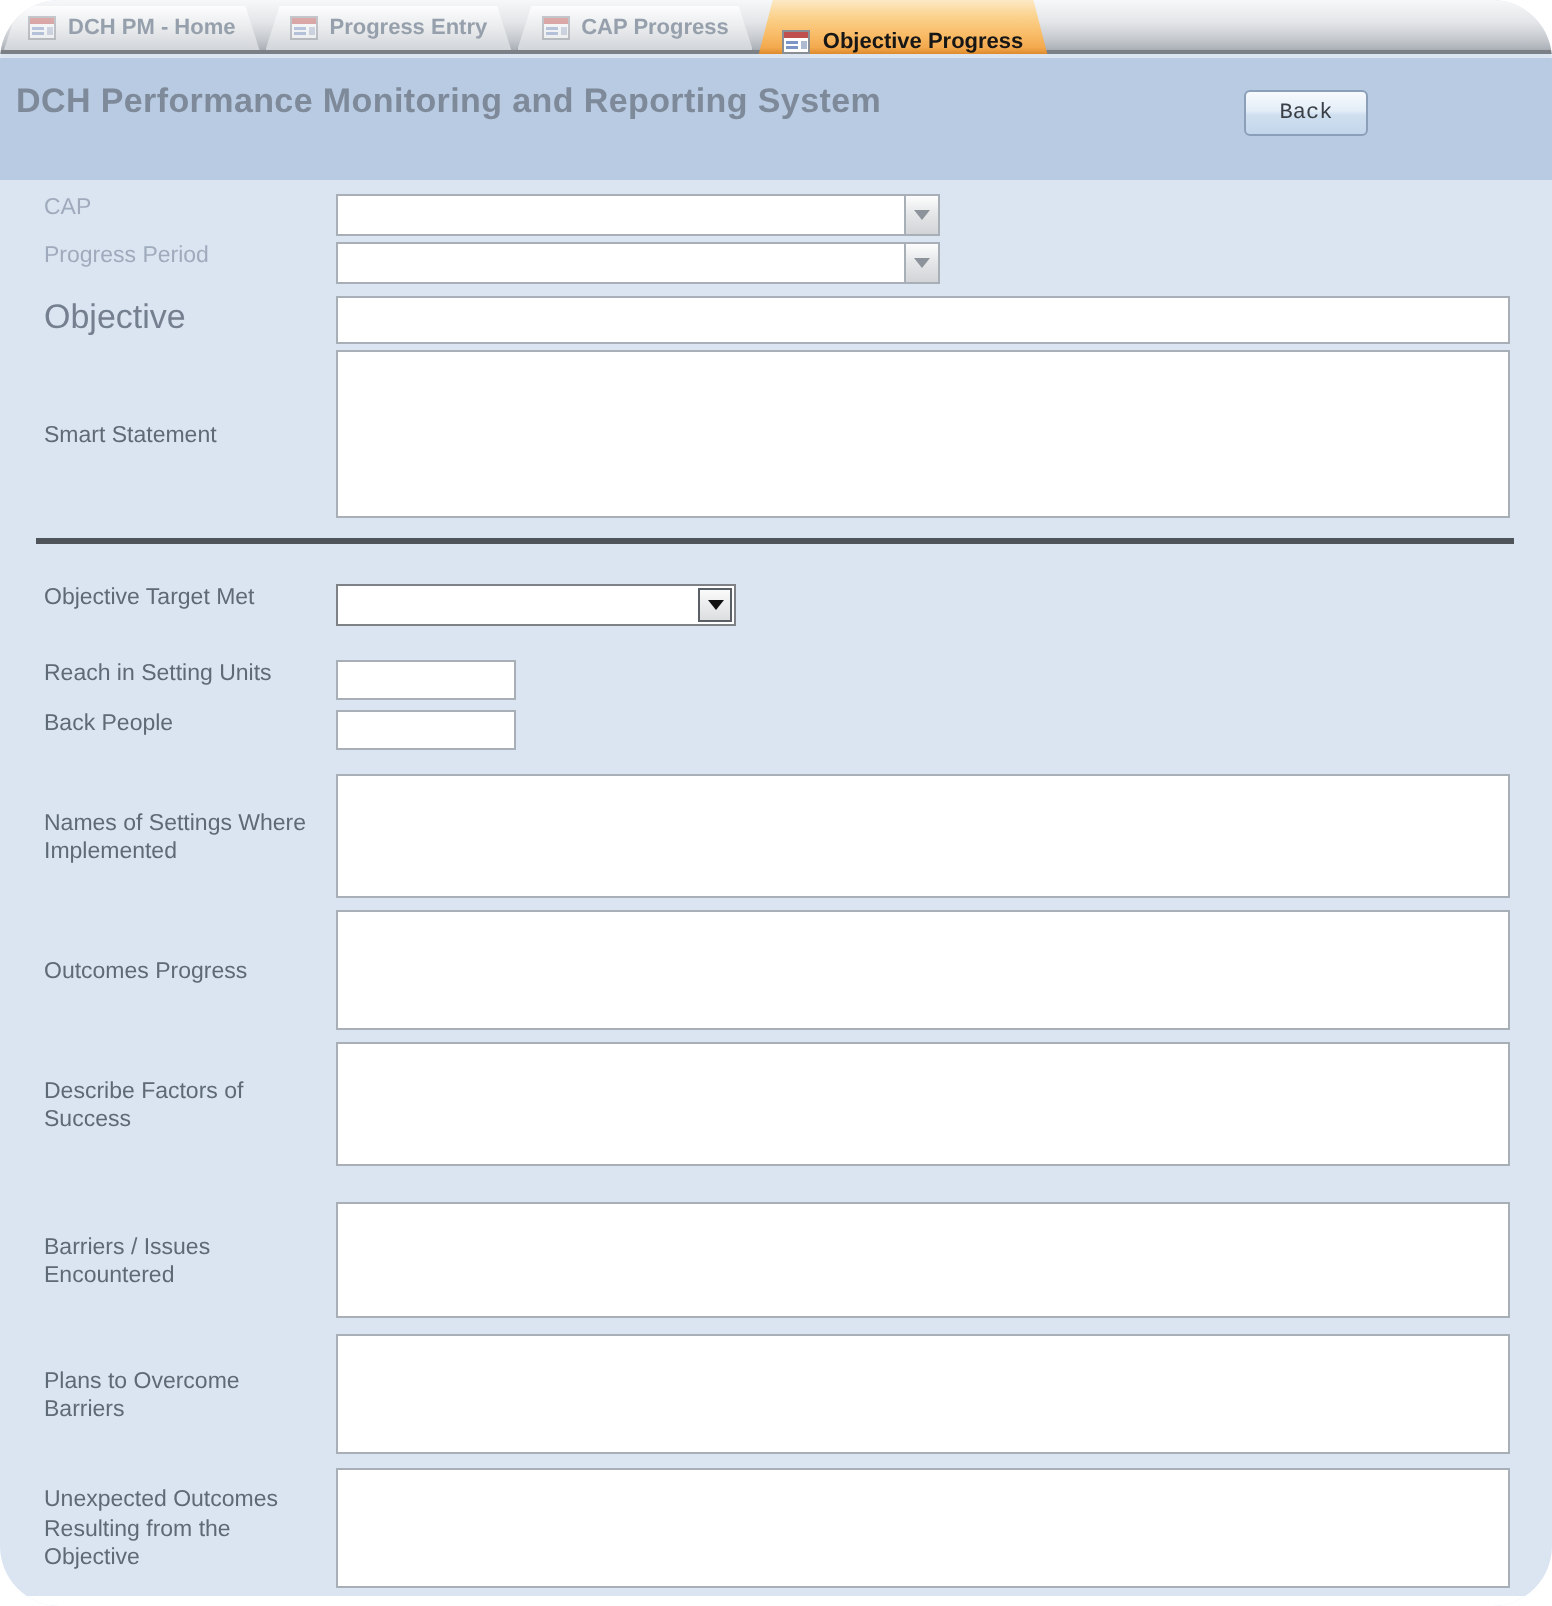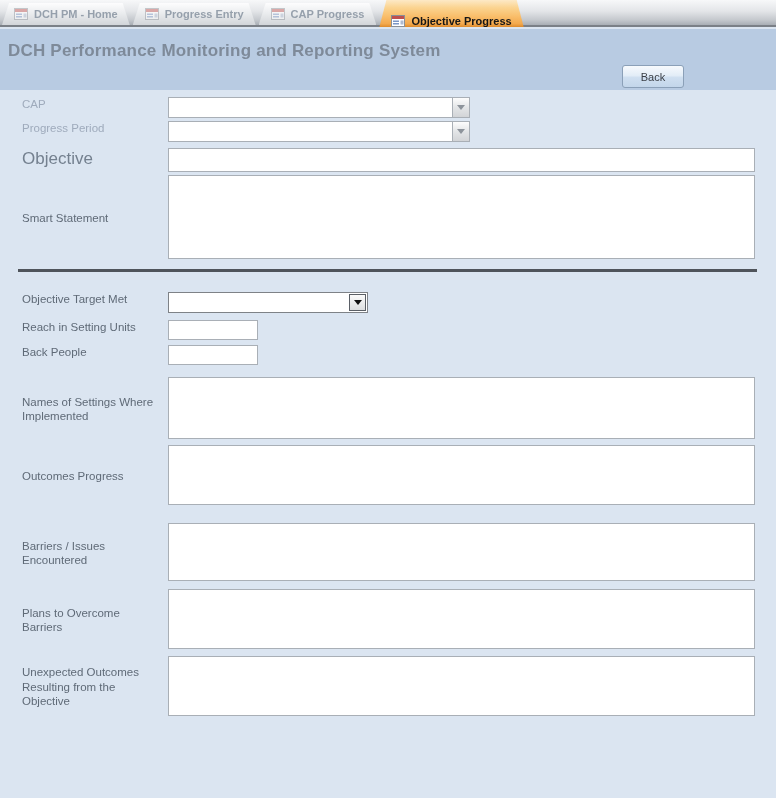--- a/index.html
+++ b/index.html
@@ -1,19 +1,19 @@
 <!DOCTYPE html>
 <html><head>
 <meta charset="utf-8">
 <style>
   * { margin:0; padding:0; box-sizing:border-box; }
   html,body { width:776px; height:803px; }
   body { font-family:"Liberation Sans", sans-serif; background:#fff; }
 
-  .screen { position:relative; width:776px; height:803px; overflow:hidden; background:#dbe5f1; }
+  .screen { position:relative; width:776px; height:803px; overflow:hidden; background:#dbe5f1;border-radius:30px; }
 
   
   .tabbar {
     position:absolute; top:0; left:0; width:776px; height:27px;
     background:linear-gradient(#f7f8f9 0%, #e3e5e8 45%, #c4c8cd 80%, #a9aeb5 100%);
     border-bottom:2px solid #7b8087;
     display:flex; align-items:flex-end; padding-left:2px;
   }
   .tab {
     display:flex; align-items:center; gap:6px;
@@ -40,22 +40,22 @@
     background:#b8cbe2;
   }
   .header .title {
     position:absolute; left:8px; top:12px;
     font-size:17px; font-weight:bold; color:#7e8a99; letter-spacing:.2px;
   }
   .back-btn {
     position:absolute; left:622px; top:16px; width:62px; height:23px;
     background:linear-gradient(#f7fafd 0%, #e3edf7 45%, #cfdff0 55%, #c3d6ea 100%);
     border:1px solid #8ba0b8; border-radius:3px;
-    font-family:Liberation Sans, sans-serif;
-    font-size:11px; color:#3a3f46; cursor:pointer;margin-top:20px;
+    font-family:Liberation Mono, monospace;
+    font-size:11px; color:#3a3f46; cursor:pointer;
   }
 
   
   .body { position:absolute; top:90px; left:0; width:776px; height:708px; padding-top:7px; }
 
   .row { display:flex; align-items:flex-start; padding-left:22px; }
   .row.top { align-items:center; }
   .lbl {
     width:146px; flex:0 0 146px; padding-right:8px;
     font-size:11.5px; color:#5f6a77; line-height:1.25;
@@ -184,40 +184,44 @@
     <div class="row" style="margin-top:20px">
       <div class="lbl">Objective Target Met</div>
       <div class="combo combo-md enabled">
         <input value="" style="">
         <div class="dbtn">
             <span class="tri"></span>
           </div>
       </div>
     </div>
 
-    <div class="row" style="margin-top:7px">
+    <div class="row" style="margin-top:17px">
       <div class="lbl">Reach in Setting Units</div>
       <input class="tfield w-small" value="" style="">
     </div>
 
     <div class="row" style="margin-top:5px">
       <div class="lbl">Back People</div>
       <input class="tfield w-small" value="" style="">
     </div>
 
     <div class="row top" style="margin-top:12px">
       <div class="lbl">Names of Settings Where Implemented</div>
       <textarea class="tfield w-wide" style="height: 62px;"></textarea>
     </div>
 
     <div class="row top" style="margin-top:6px">
       <div class="lbl">Outcomes Progress</div>
       <textarea class="tfield w-wide" style="height: 60px;"></textarea>
     </div>
 
+    <div class="row top" style="margin-top:6px">
+      <div class="lbl">Describe Factors of Success</div>
+      <textarea class="tfield w-wide" style="height: 62px;"></textarea>
+    </div>
 
     <div class="row top" style="margin-top:18px">
       <div class="lbl">Barriers / Issues Encountered</div>
       <textarea class="tfield w-wide" style="height: 58px;"></textarea>
     </div>
 
     <div class="row top" style="margin-top:8px">
       <div class="lbl">Plans to Overcome Barriers</div>
       <textarea class="tfield w-wide" style="height: 60px;"></textarea>
     </div>

